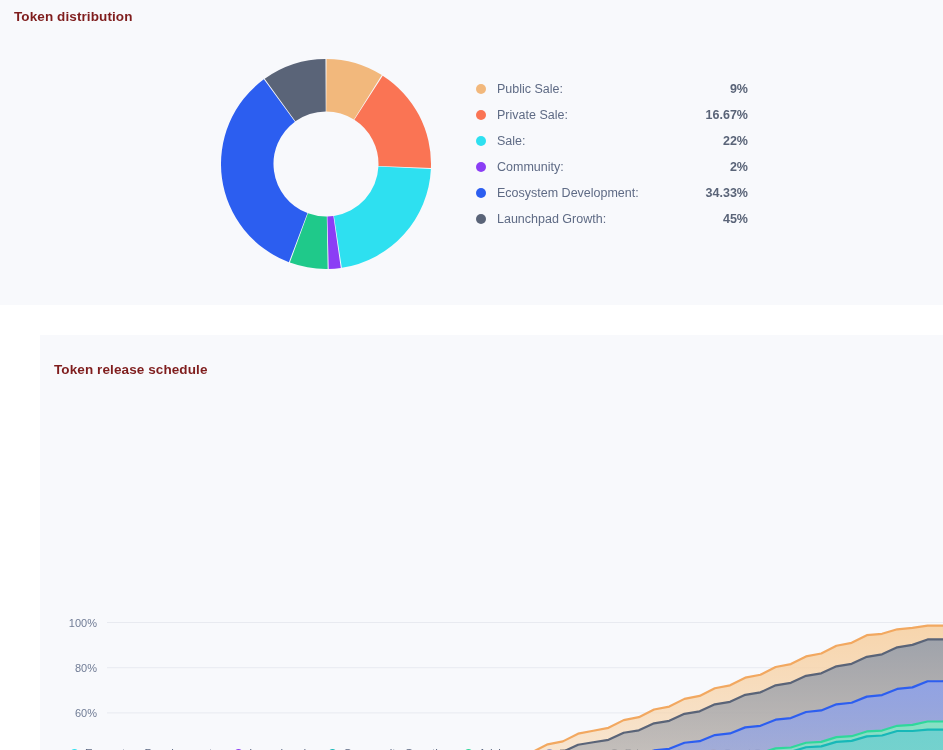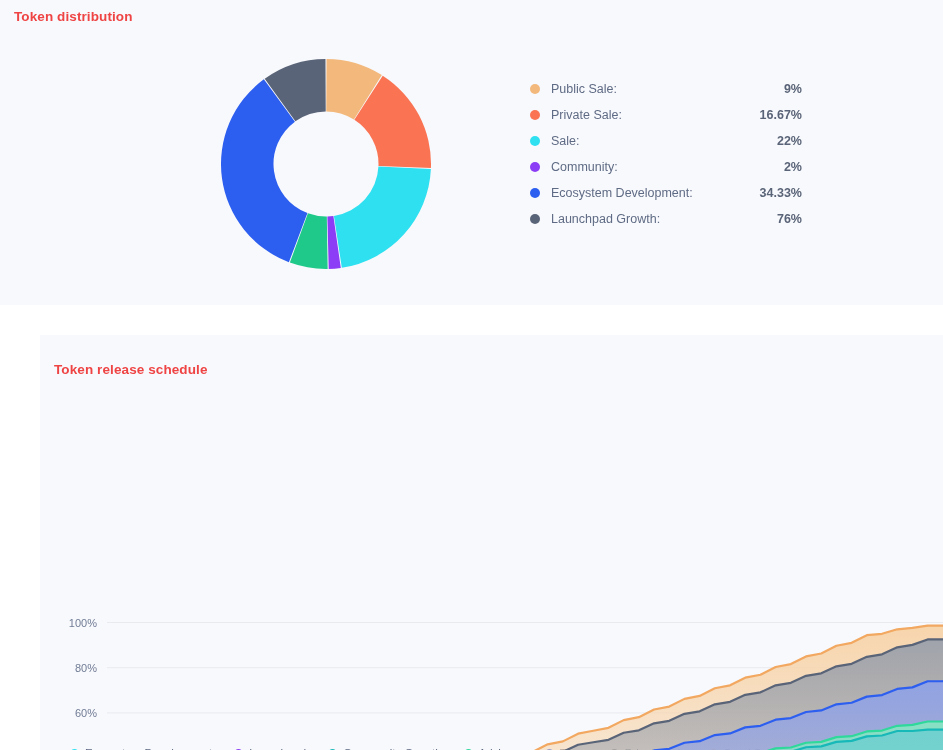--- a/index.html
+++ b/index.html
@@ -15,38 +15,38 @@
     position: relative;
   }
   #card-distribution { height: 305px; }
   #card-schedule { height: 415px; margin-top: 30px; margin-left: 40px; }
 
   .card-title {
     position: absolute;
     left: 14px;
     font-size: 13.5px;
     font-weight: bold;
-    color: #ef4444;
+    color: #7f1d1d;
     letter-spacing: .1px;
   }
   #card-distribution .card-title { top: 9px; }
   #card-schedule .card-title { top: 27px; }
 
   
   .donut-wrap {
     position: absolute;
     left: 221px; top: 59px;
     width: 210px; height: 210px;
   }
   .donut-wrap svg { display: block; }
 
   
   .legend {
     position: absolute;
-    left: 530px; top: 76px;
+    left: 476px; top: 76px;
     width: 272px;
   }
   .legend-row {
     display: flex;
     align-items: center;
     height: 26px;
   }
   .legend-dot {
     width: 10px; height: 10px;
     border-radius: 50%;
@@ -153,21 +153,21 @@
         <span class="legend-value">2%</span>
       </div>
       <div class="legend-row">
         <span class="legend-dot" style="background: rgb(44, 94, 240);"></span>
         <span class="legend-label">Ecosystem Development:</span>
         <span class="legend-value">34.33%</span>
       </div>
       <div class="legend-row">
         <span class="legend-dot" style="background: rgb(90, 100, 120);"></span>
         <span class="legend-label">Launchpad Growth:</span>
-        <span class="legend-value">76%</span>
+        <span class="legend-value">45%</span>
       </div>
     </div>
 </div>
 
 <div class="card" id="card-schedule">
 
   <div class="card-title">Token release schedule</div>
 
   <div class="area-legend" id="area-legend">
       <div class="area-legend-item">

